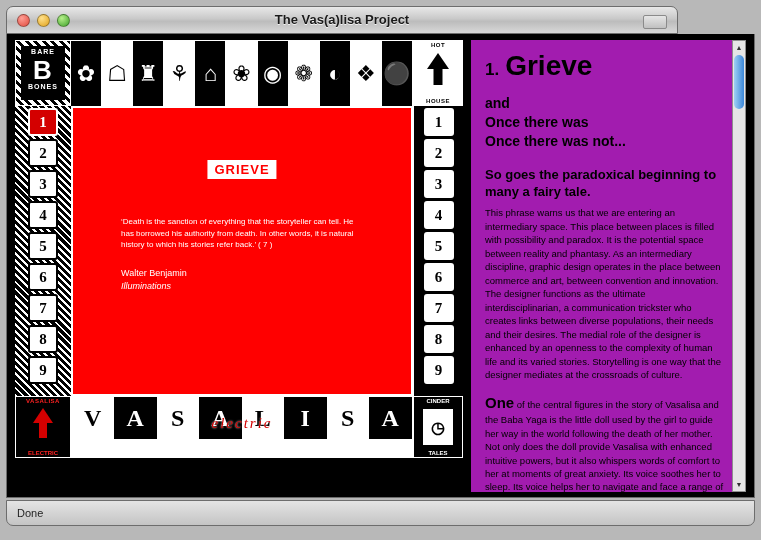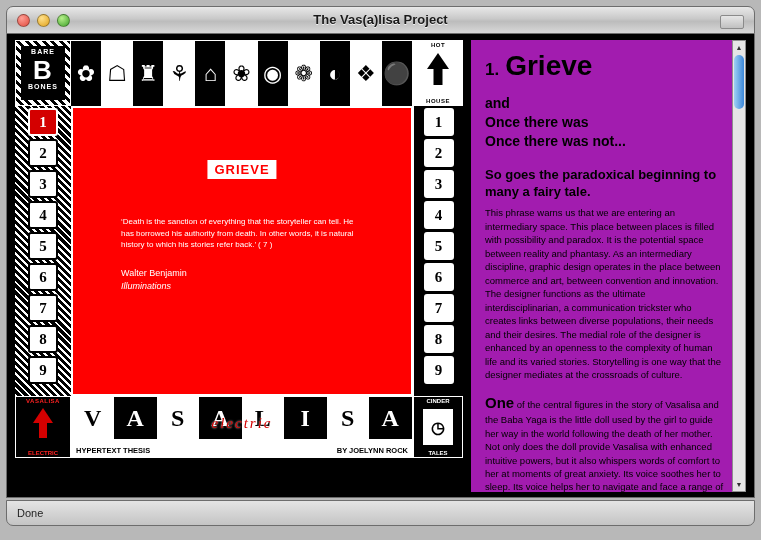--- a/index.html
+++ b/index.html
@@ -20,21 +20,21 @@
     width: 761px;
     height: 540px;
     background: #b8b8b8;
     box-sizing: border-box;
   }
 
   
   .titlebar {
     position: absolute;
     left: 6px; top: 6px;
-    width: 749px;
+    width: 672px;
     height: 28px;
     background: linear-gradient(to bottom, #e8e8e8 0%, #c9c9c9 45%, #bcbcbc 55%, #d8d8d8 100%);
     border: 1px solid #6d6d6d;
     border-radius: 7px 7px 0 0;
     box-sizing: border-box;
   }
   .title-text {
     position: absolute;
     left: 0; right: 0;
     top: 5px;
@@ -572,24 +572,20 @@
             <div class="ll">V</div>
             <div class="ll dark">A</div>
             <div class="ll">S</div>
             <div class="ll dark">A</div>
             <div class="ll">L</div>
             <div class="ll dark">I</div>
             <div class="ll">S</div>
             <div class="ll dark">A</div>
           </div>
           <div class="logo-script">electric</div>
-          <div class="credits">
-            <span>HYPERTEXT THESIS</span>
-            <span>BY JOELYNN ROCK</span>
-          </div>
         </div>
 
         <div class="cinder-cell">
           <div class="cc-top">CINDER</div>
           <div class="cc-clock">◷</div>
           <div class="cc-bot">TALES</div>
         </div>
       </div>
     </div>
 

